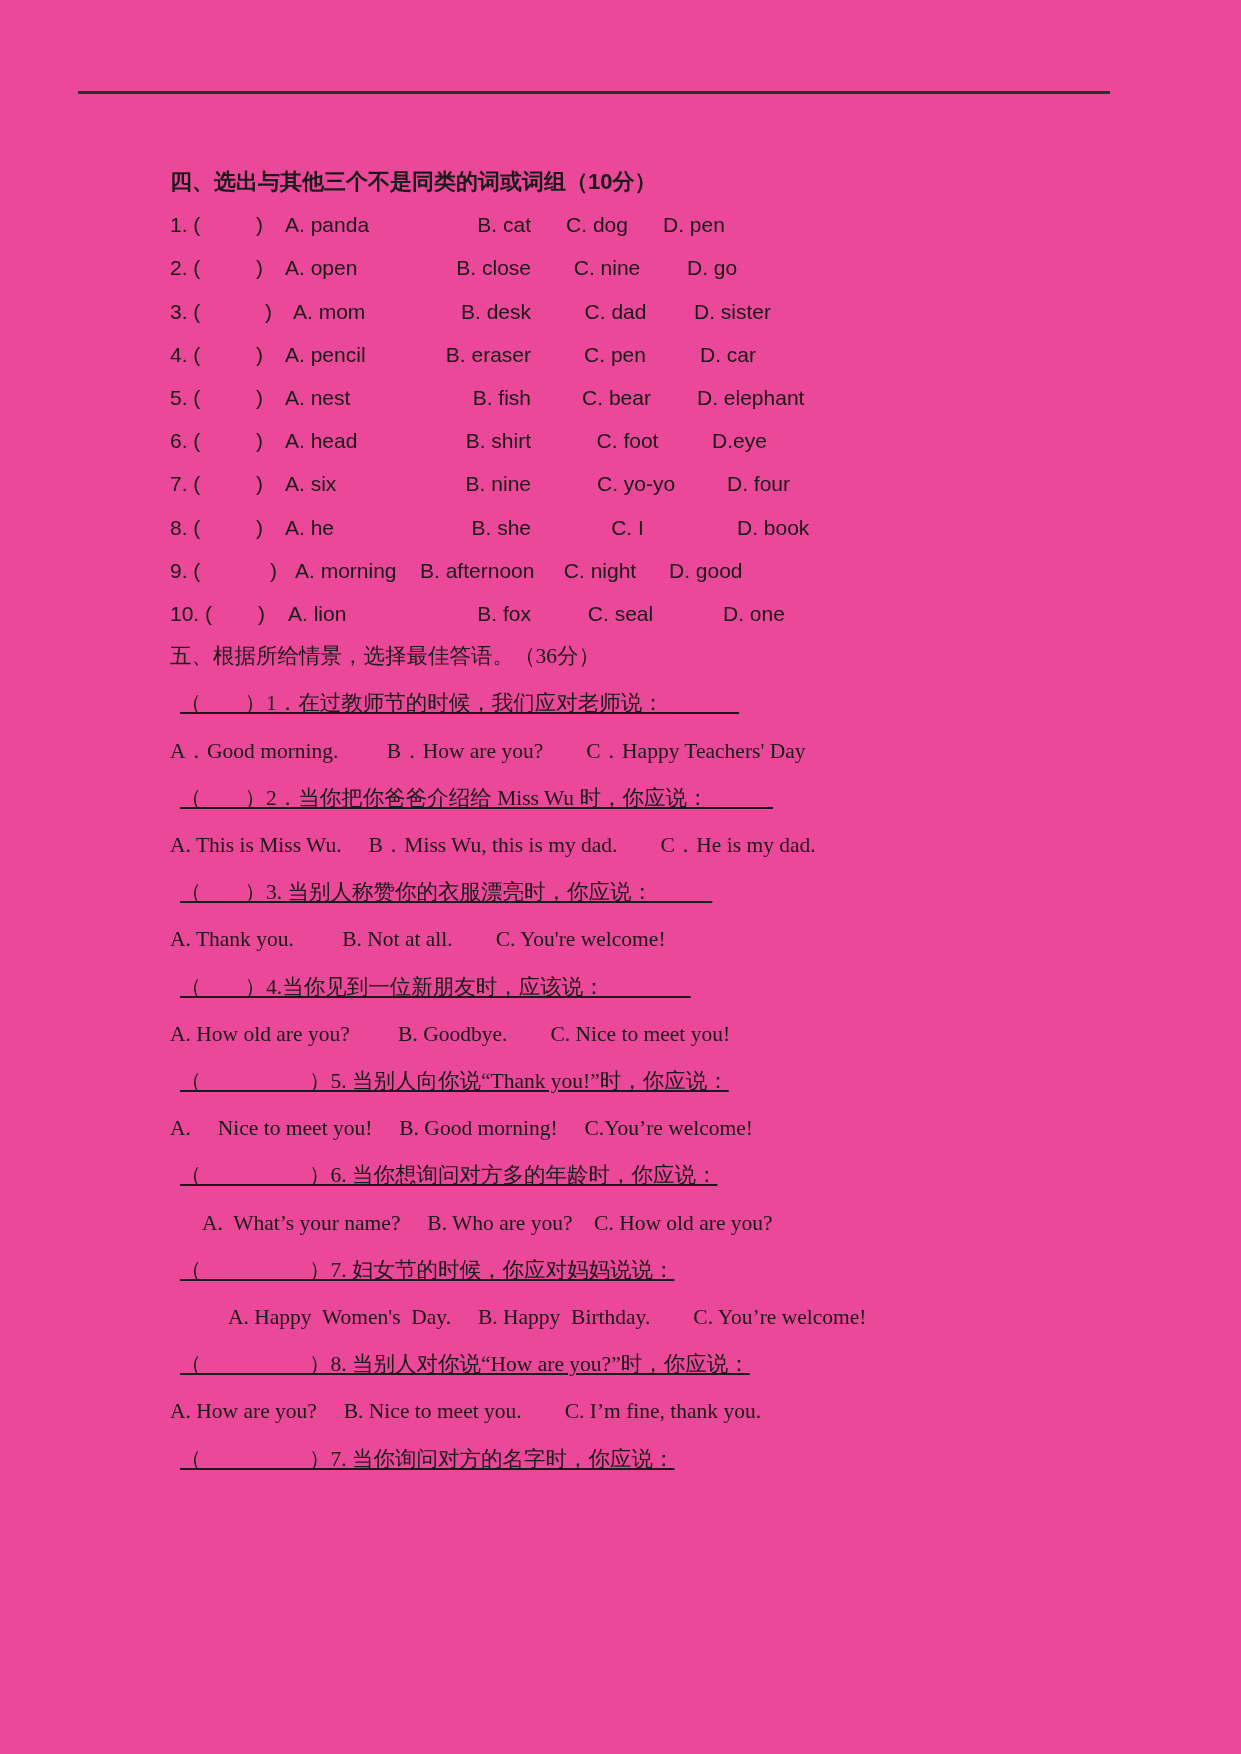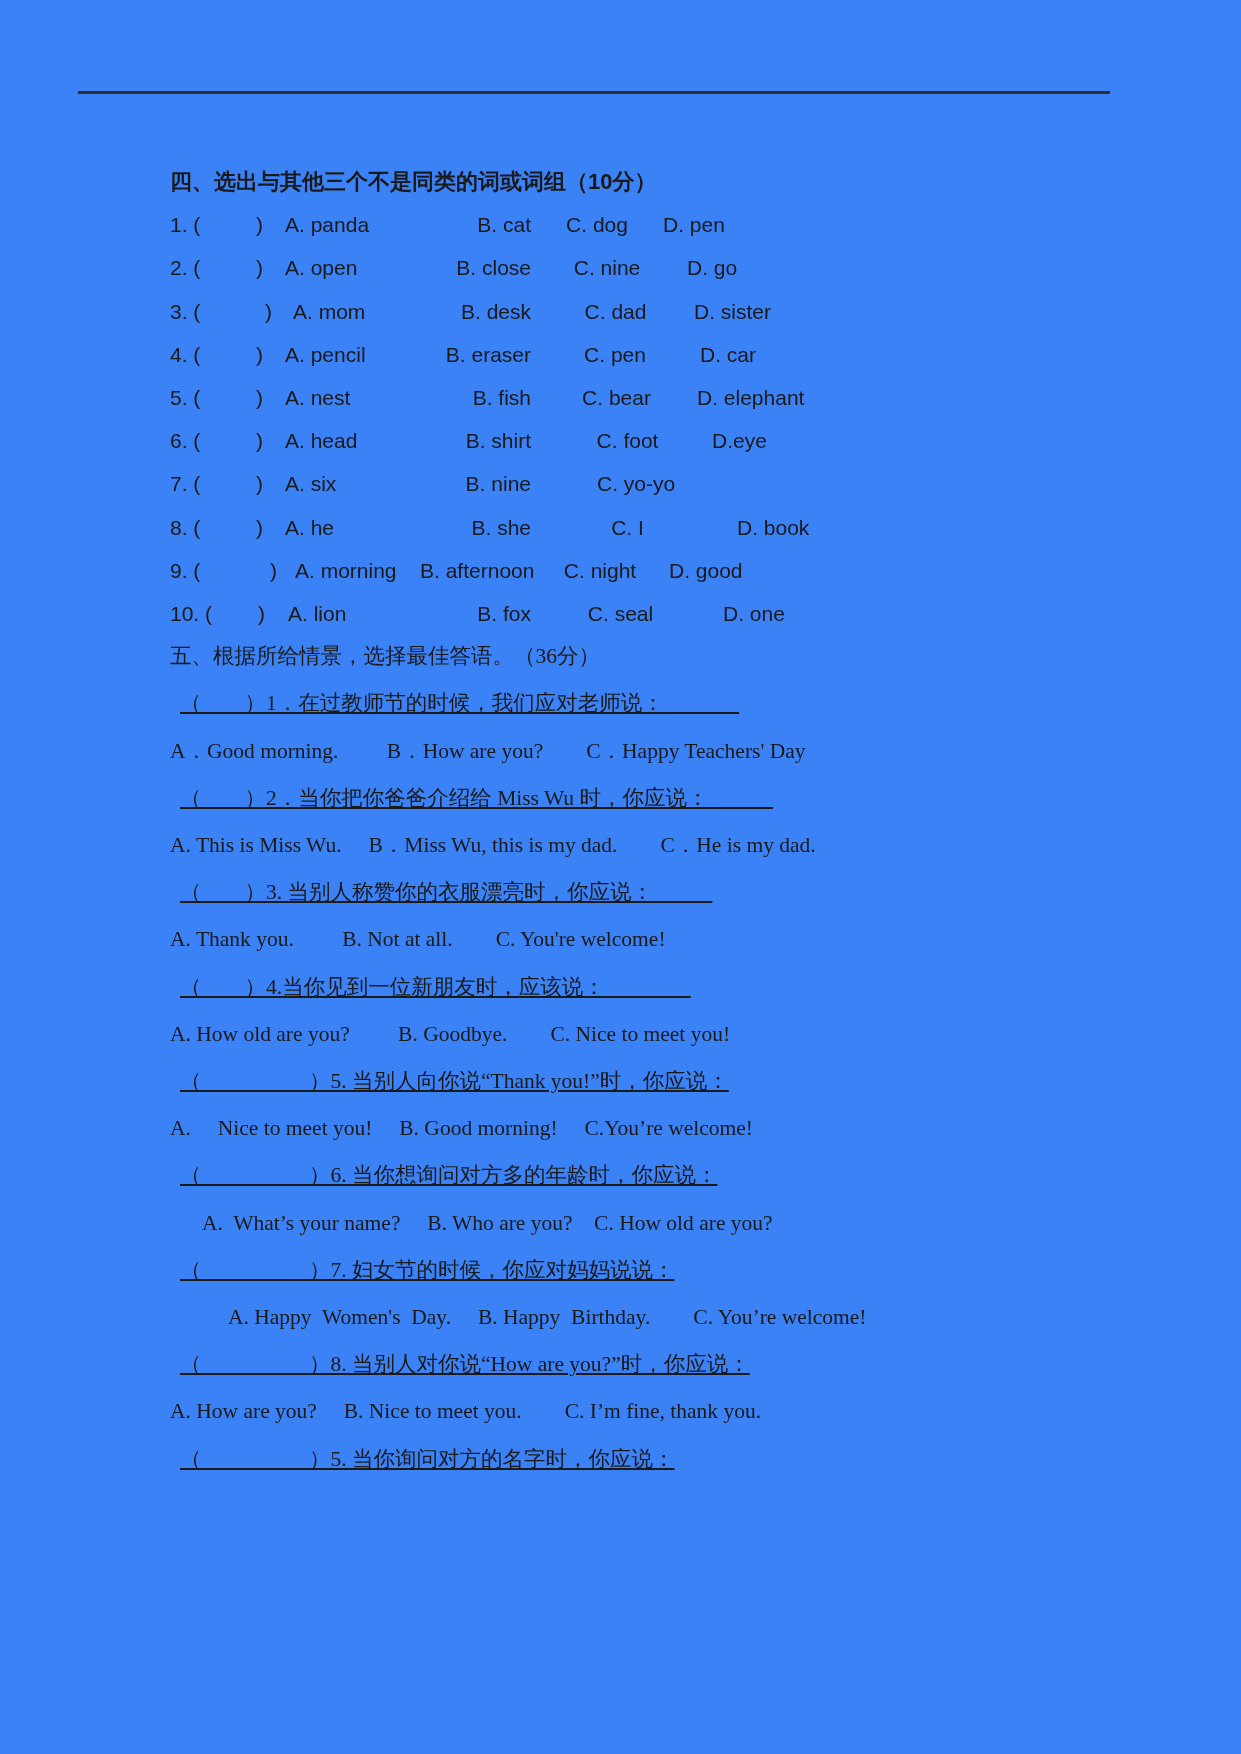--- a/index.html
+++ b/index.html
@@ -5,21 +5,21 @@
 <style>
   html,body{margin:0;padding:0;}
   body{
     width:1241px;height:1754px;
     background:#ffffff;
     color:#1a1a1a;
     position:relative;
     overflow:hidden;
     font-family:"Liberation Serif", serif;
   }
-  .page{position:absolute;inset:0;background:#3b82f6;padding-left:19px;}
+  .page{position:absolute;inset:0;background:#ec4899;padding-left:19px;}
   .header-rule{
     position:absolute;left:78px;top:91px;
     width:1032px;height:3px;background:#2e2e2e;
   }
   .content{
     position:absolute;left:170px;top:160px;width:910px;
   }
   
   .s4-title{
     font:700 22px/43.2px "Liberation Sans", sans-serif;
@@ -112,20 +112,21 @@
       <span class="cb">B. shirt</span>
       <span class="cc">C. foot</span>
       <span class="cd">D.eye</span>
     </div>
 
     <div class="s4-row" style="--ob:27px;--oc:66px;--od:64px">
       <span class="c0"><span>7. (</span><span>)</span></span>
       <span class="ca">A. six</span>
       <span class="cb">B. nine</span>
       <span class="cc">C. yo-yo</span>
+      <span class="cd">D. four</span>
     </div>
 
     <div class="s4-row" style="--ob:21px;--oc:61px;--od:74px">
       <span class="c0"><span>8. (</span><span>)</span></span>
       <span class="ca">A. he</span>
       <span class="cb">B. she</span>
       <span class="cc">C. I</span>
       <span class="cd">D. book</span>
     </div>
 
@@ -164,16 +165,16 @@
 
     <p class="q">（　　　　　）6. 当你想询问对方多的年龄时，你应说：</p>
     <p class="ans indent-sm">A.  What’s your name?　 B. Who are you?　C. How old are you?</p>
 
     <p class="q">（　　　　　）7. 妇女节的时候，你应对妈妈说说：</p>
     <p class="ans indent-md">A. Happy  Women's  Day.　 B. Happy  Birthday.　　C. You’re welcome!</p>
 
     <p class="q">（　　　　　）8. 当别人对你说“How are you?”时，你应说：</p>
     <p class="ans">A. How are you?　 B. Nice to meet you.　　C. I’m fine, thank you.</p>
 
-    <p class="q">（　　　　　）5. 当你询问对方的名字时，你应说：</p>
+    <p class="q">（　　　　　）7. 当你询问对方的名字时，你应说：</p>
 
   </div>
 </div>
 
 </body></html>

